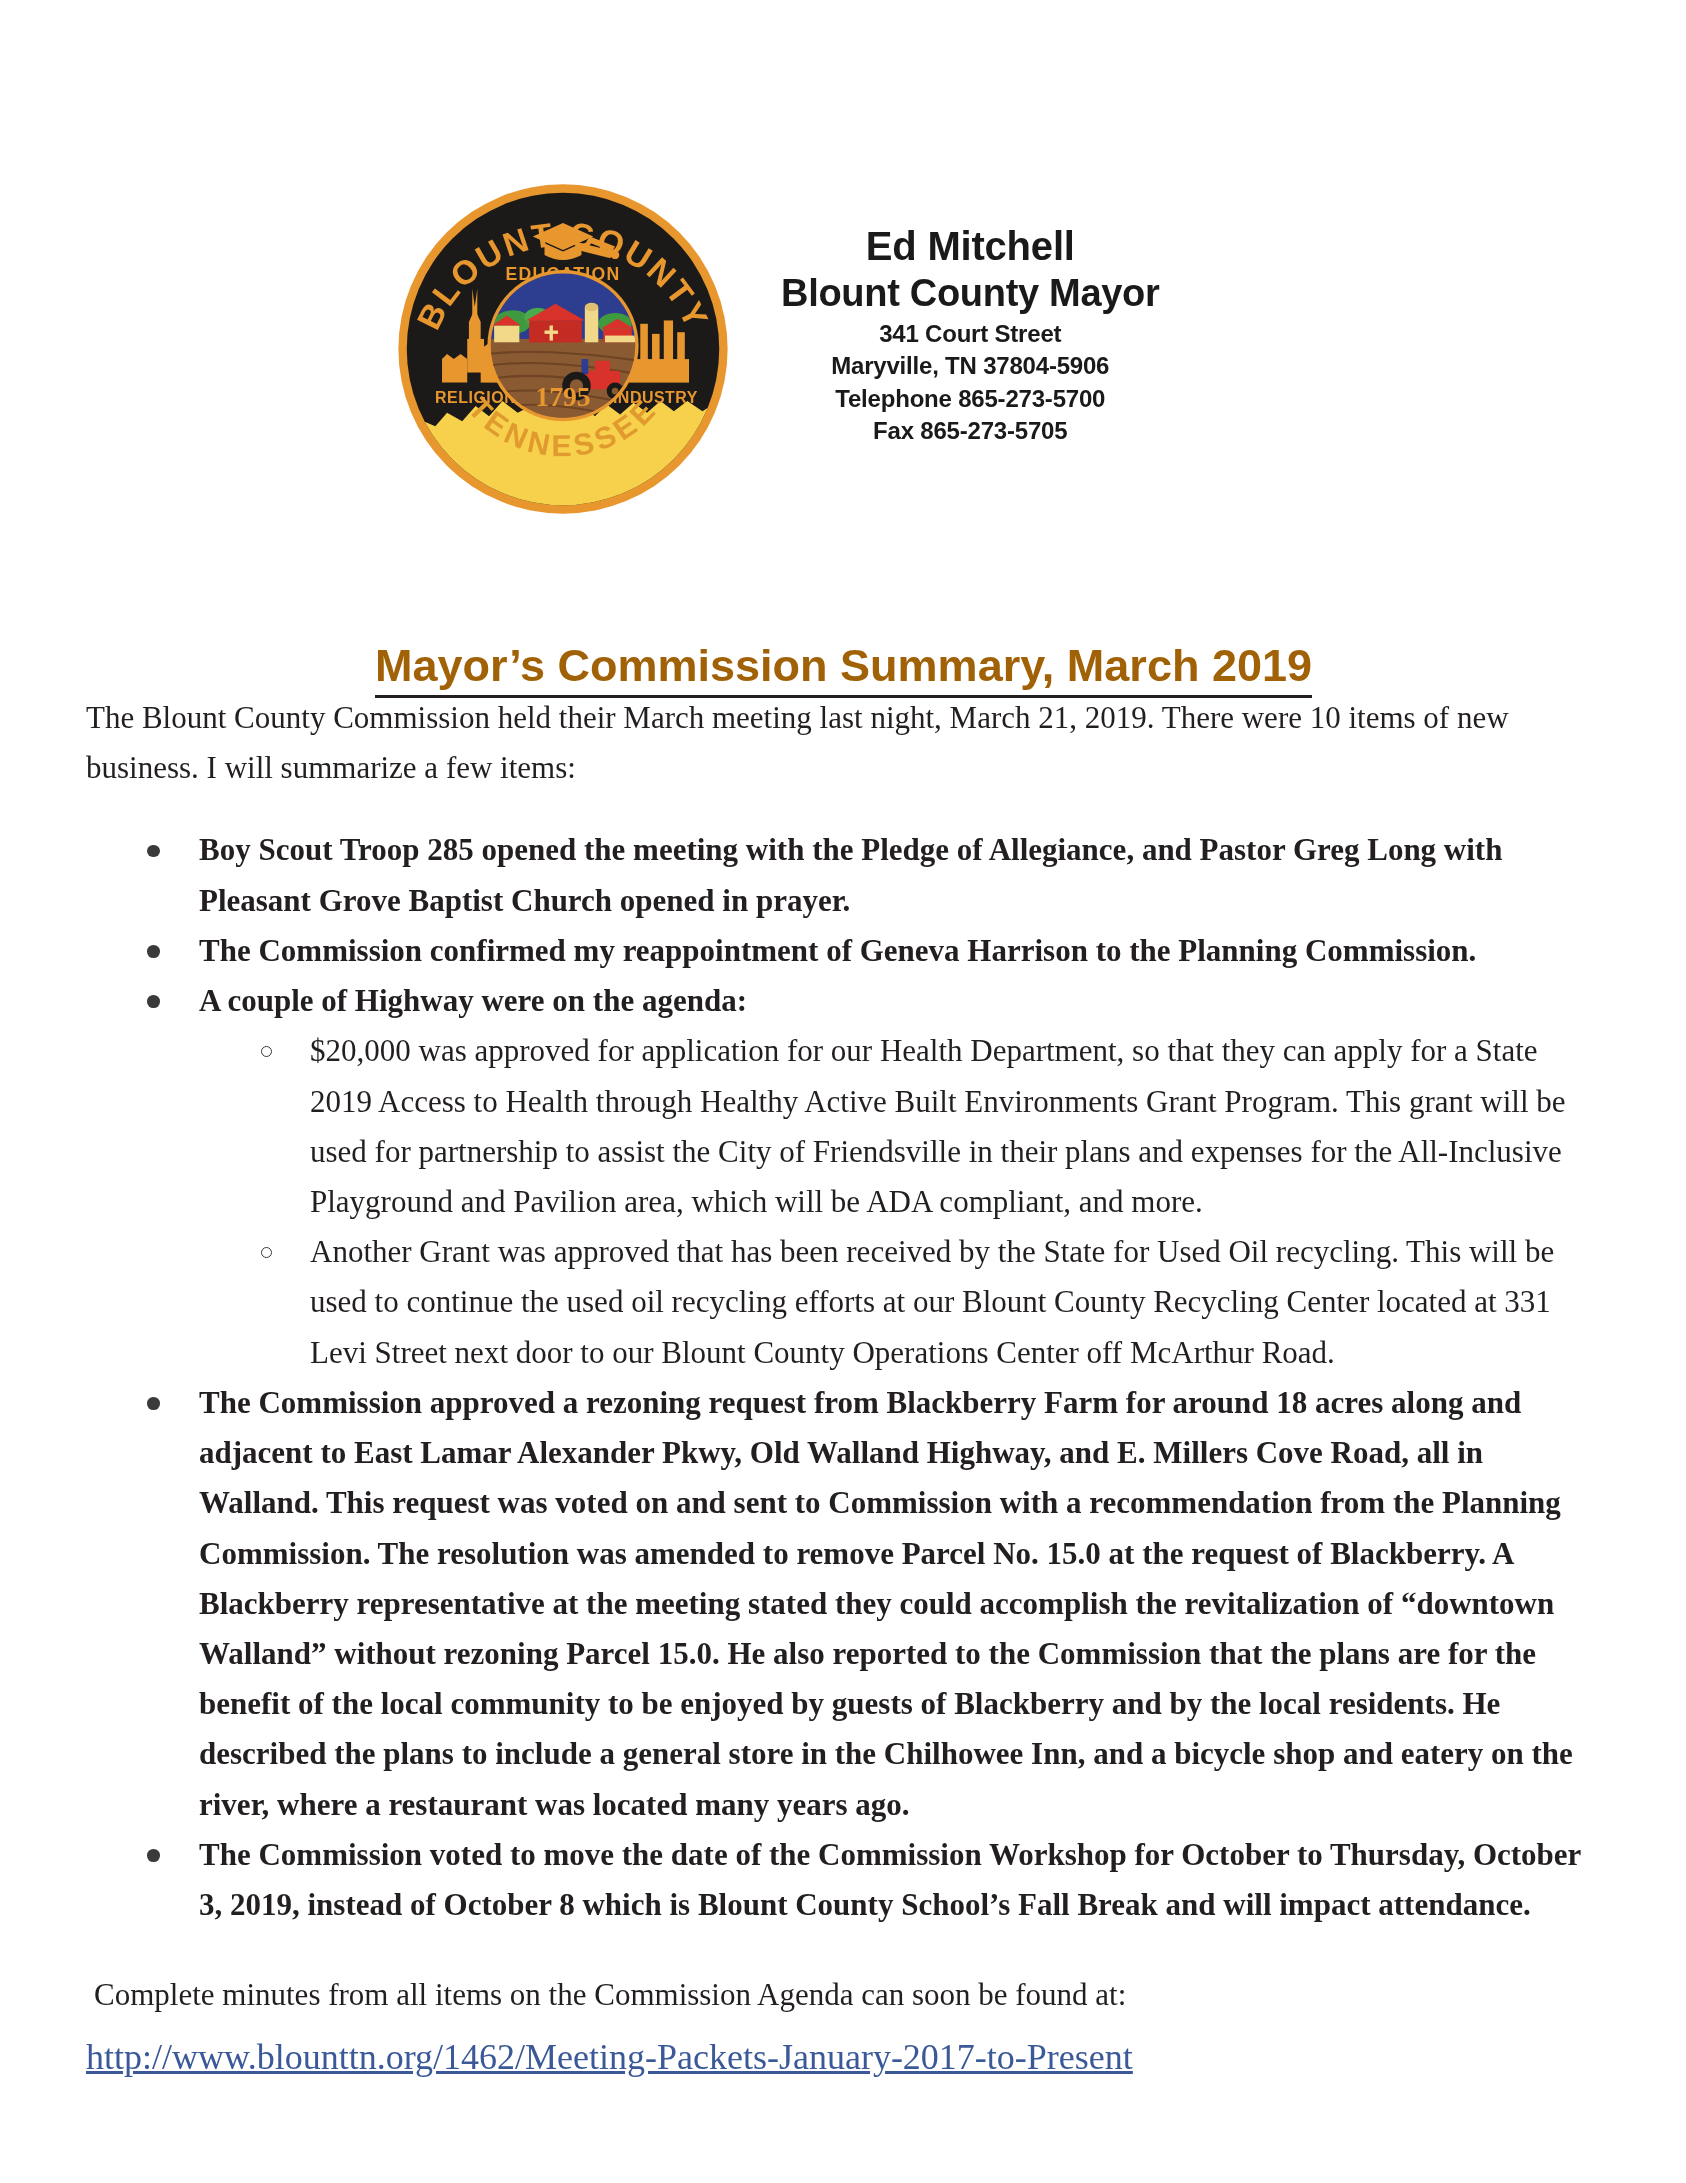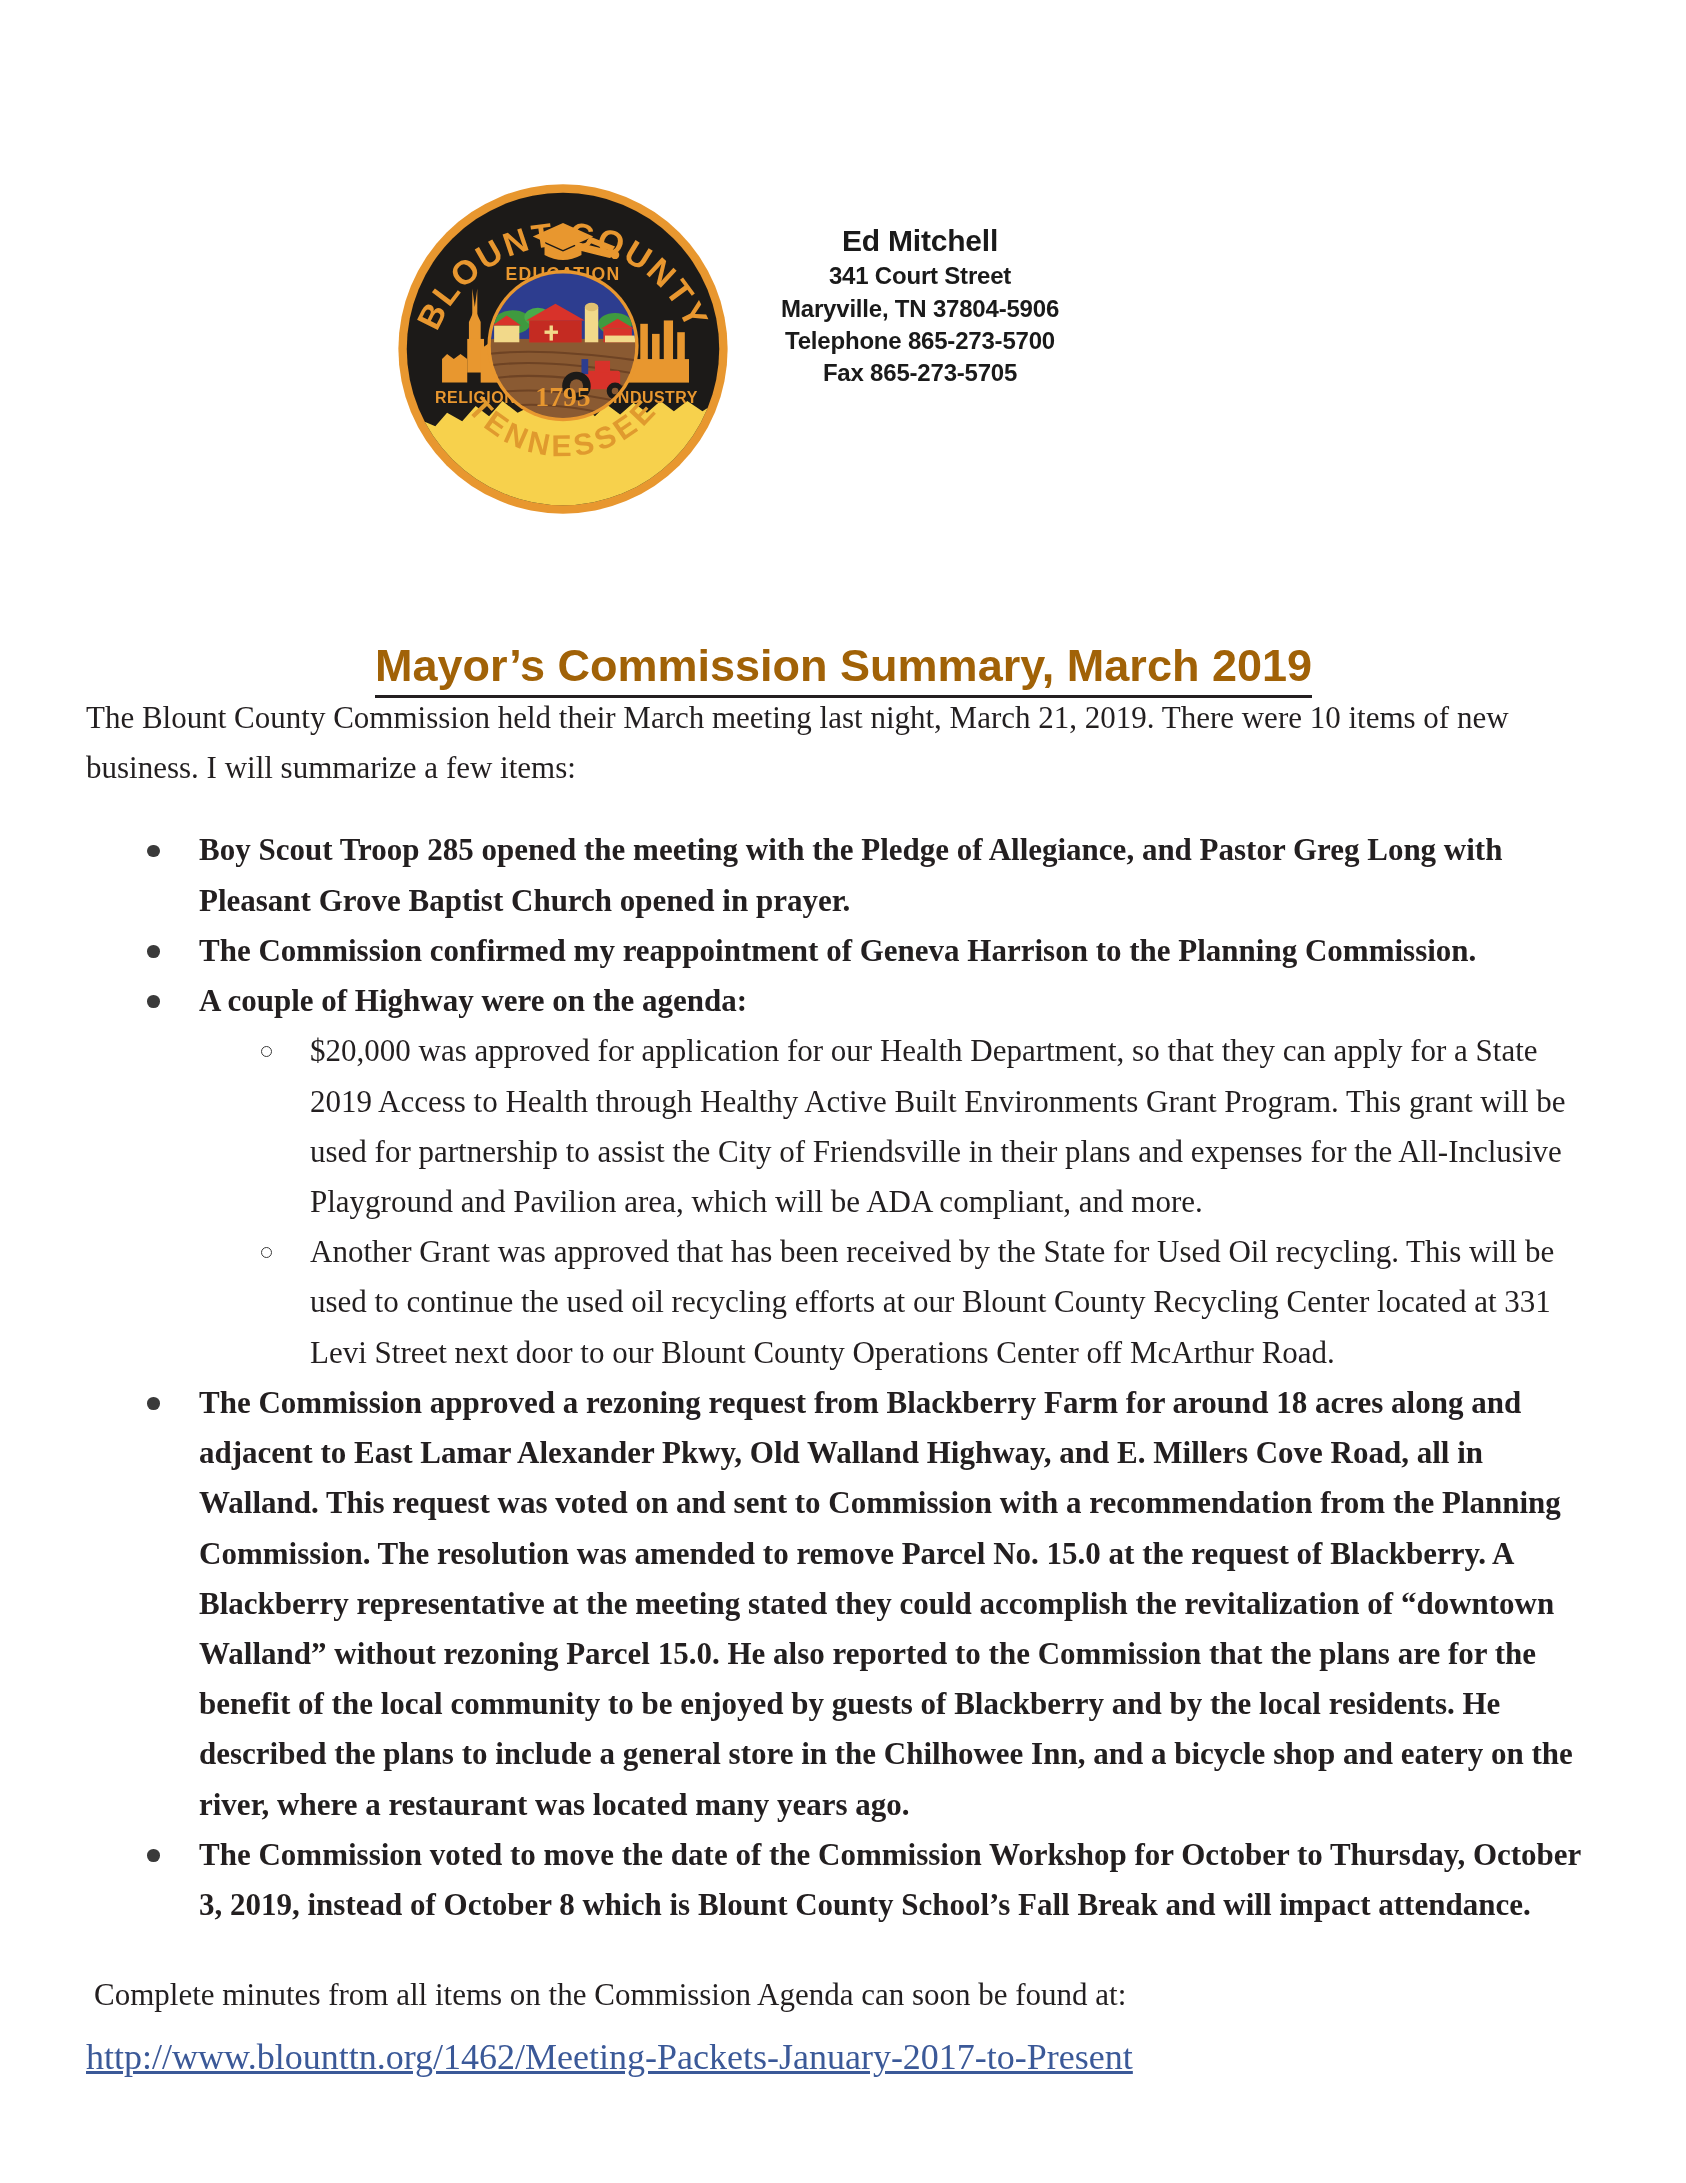--- a/index.html
+++ b/index.html
@@ -43,21 +43,21 @@
 
   .mayor-block {
     margin-left: 50px;
     margin-top: 101px;
     text-align: center;
     font-family: "Liberation Sans", "DejaVu Sans", sans-serif;
     color: #1a1a1a;
     line-height: 1.17;
   }
   .mayor-name {
-    font-size: 30px;
+    font-size: 40px;
     font-weight: bold;
     letter-spacing: -0.2px;
   }
   .mayor-title {
     font-size: 38px;
     font-weight: bold;
     letter-spacing: -0.3px;
     margin-top: 1.7px;
   }
   .mayor-line {
@@ -269,20 +269,21 @@
             <circle cx="262" cy="250" r="10" fill="#1c1a18"></circle>
             <circle cx="262" cy="250" r="4" fill="#8a5a32"></circle>
           </g>
         </g>
         <text x="200" y="268" text-anchor="middle" font-family="Liberation Serif, DejaVu Serif, serif" font-size="33" font-weight="bold" fill="#e8972f">1795</text>
       </svg>
     </div>
 
     <div class="mayor-block">
       <div class="mayor-name">Ed Mitchell</div>
+      <div class="mayor-title">Blount County Mayor</div>
       <div class="mayor-line">341 Court Street</div>
       <div class="mayor-line">Maryville, TN  37804-5906</div>
       <div class="mayor-line">Telephone 865-273-5700</div>
       <div class="mayor-line">Fax 865-273-5705</div>
     </div>
   </div>
 
   <h1 class="doc-title">
     <span>Mayor’s Commission Summary, March 2019</span>
   </h1>

